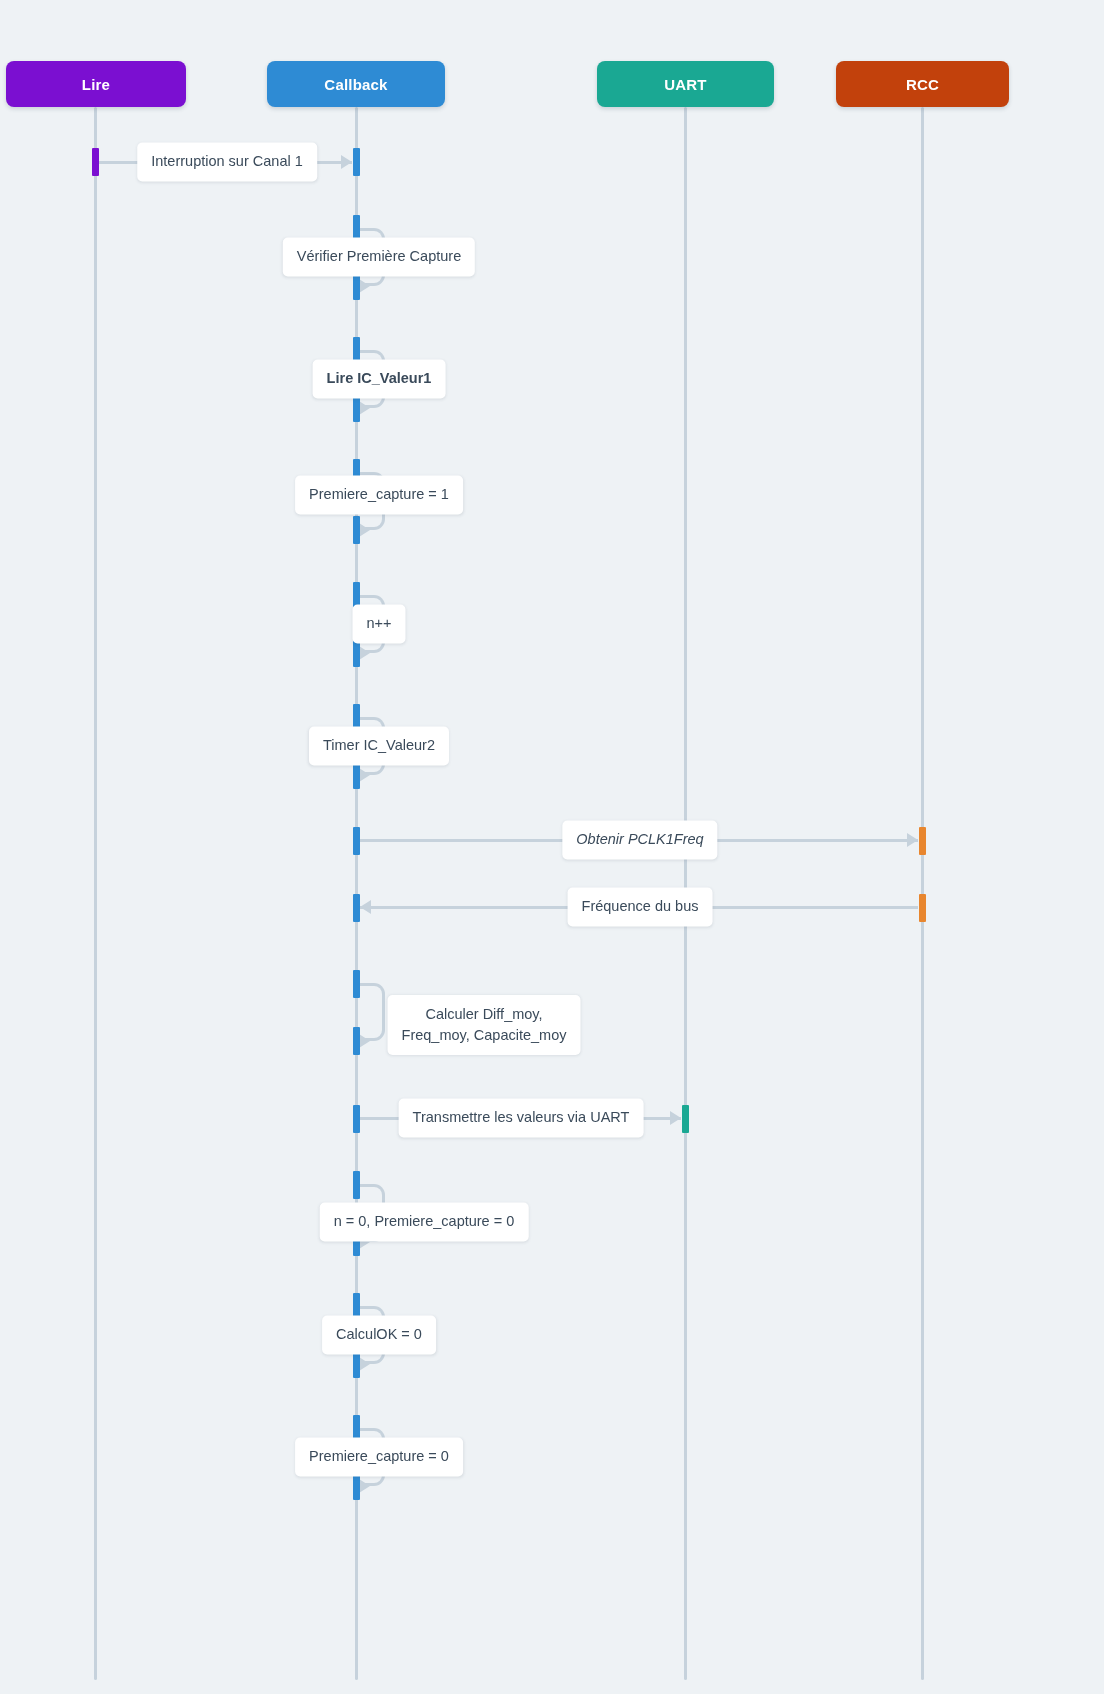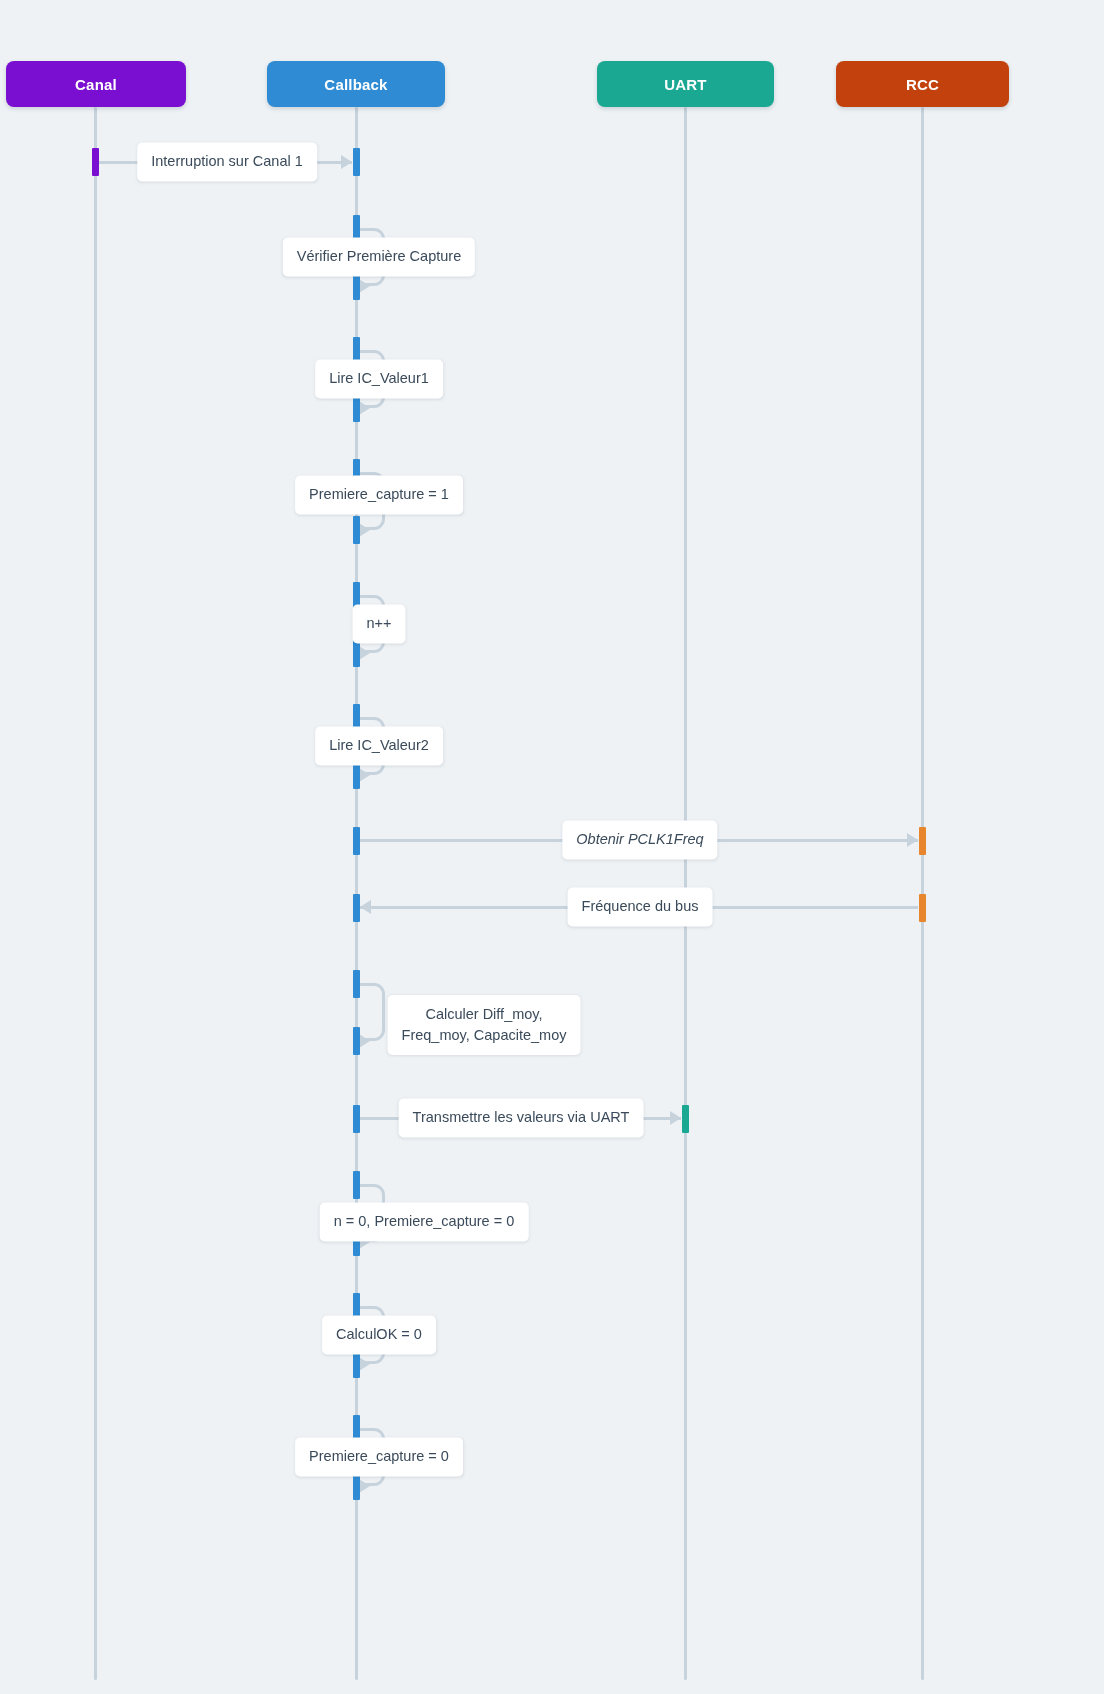--- a/index.html
+++ b/index.html
@@ -164,36 +164,36 @@
       <div class="activation" style="left: 352.5px; top: 1171px; height: 28px; background: rgb(46, 139, 212);"></div>
       <div class="activation" style="left: 352.5px; top: 1228px; height: 28px; background: rgb(46, 139, 212);"></div>
       <div class="activation" style="left: 352.5px; top: 1293px; height: 28px; background: rgb(46, 139, 212);"></div>
       <div class="activation" style="left: 352.5px; top: 1350px; height: 28px; background: rgb(46, 139, 212);"></div>
       <div class="activation" style="left: 352.5px; top: 1415px; height: 28px; background: rgb(46, 139, 212);"></div>
       <div class="activation" style="left: 352.5px; top: 1472px; height: 28px; background: rgb(46, 139, 212);"></div>
     </div>
   <div id="labels-layer">
       <div class="msglabel" style="left: 227px; top: 162px;">Interruption sur Canal 1</div>
       <div class="msglabel" style="left: 379px; top: 257px;">Vérifier Première Capture</div>
-      <div class="msglabel" style="left: 379px; top: 379px;">Lire IC_Valeur1</div>
+      <div class="msglabel" style="left: 379px; top: 379px; font-weight: bold;">Lire IC_Valeur1</div>
       <div class="msglabel" style="left: 379px; top: 495px;">Premiere_capture = 1</div>
       <div class="msglabel" style="left: 379px; top: 624px;">n++</div>
-      <div class="msglabel" style="left: 379px; top: 746px;">Lire IC_Valeur2</div>
+      <div class="msglabel" style="left: 379px; top: 746px;">Timer IC_Valeur2</div>
       <div class="msglabel" style="left: 640px; top: 840px; font-style: italic;">Obtenir PCLK1Freq</div>
       <div class="msglabel" style="left: 640px; top: 907px;">Fréquence du bus</div>
       <div class="msglabel" style="left: 484px; top: 1012px; margin-top: 13px;">Calculer Diff_moy,
 Freq_moy, Capacite_moy</div>
       <div class="msglabel" style="left: 521px; top: 1118px;">Transmettre les valeurs via UART</div>
       <div class="msglabel" style="left: 379px; top: 1222px; margin-left: 45px;">n = 0, Premiere_capture = 0</div>
       <div class="msglabel" style="left: 379px; top: 1335px;">CalculOK = 0</div>
       <div class="msglabel" style="left: 379px; top: 1457px;">Premiere_capture = 0</div>
     </div>
   <div id="participants-layer">
       <div class="participant" style="left: 6px; width: 180px; top: 61px; background: rgb(123, 15, 209);">
-        <span class="plabel">Canal</span>
+        <span class="plabel">Lire</span>
       </div>
       <div class="participant" style="left: 267px; width: 178px; top: 61px; background: rgb(46, 139, 212);">
         <span class="plabel">Callback</span>
       </div>
       <div class="participant" style="left: 597px; width: 177px; top: 61px; background: rgb(26, 168, 147);">
         <span class="plabel">UART</span>
       </div>
       <div class="participant" style="left: 836px; width: 173px; top: 61px; background: #c2410c;">
         <span class="plabel">RCC</span>
       </div>

